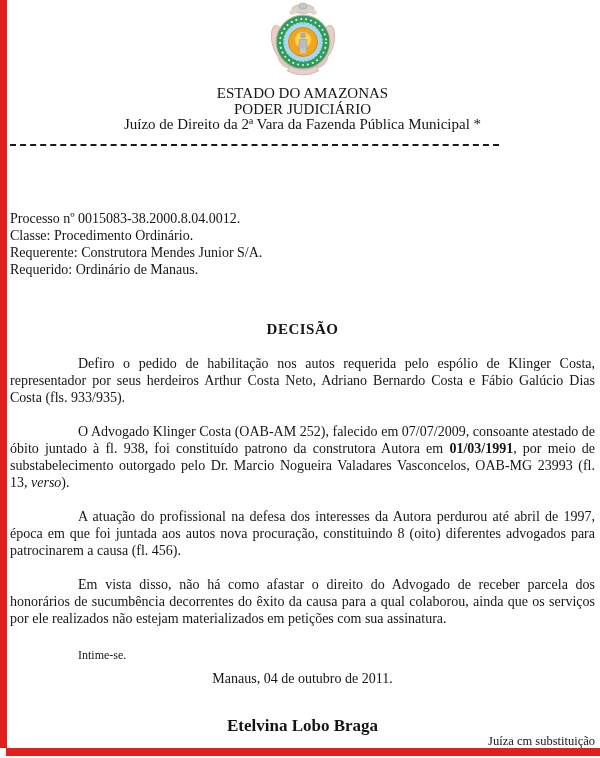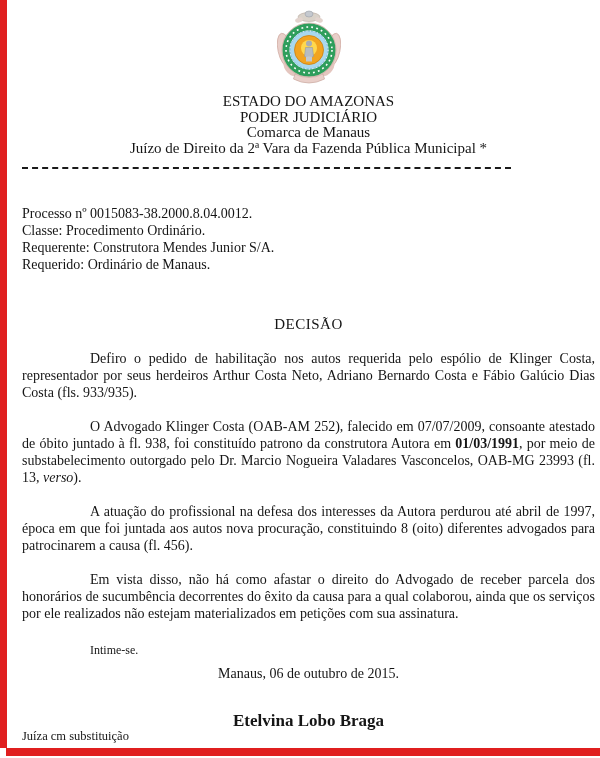--- a/index.html
+++ b/index.html
@@ -15,50 +15,50 @@
     position:absolute; left:0; top:0;
     width:7px; height:748px;
     background:#e01f1f;
   }
   .bottom-bar {
     position:absolute; left:6px; right:0; bottom:2px;
     height:8px;
     background:#e01f1f;
   }
   .content {
-    position:absolute; left:8px; top:8px; right:0;
-    padding:0 5px 0 14px;
+    position:absolute; left:8px; top:0; right:0;
+    padding:0 5px 0 2px;
   }
   .emblem-wrap { text-align:center; height:80px; padding-top:2px; }
   .header { text-align:center; font-size:15px; line-height:15.5px; margin-top:4px; }
   .separator {
     margin-top:11px;
     width:489px; height:0;
     border-top:2px dashed #1a1a1a;
   }
-  .case-info { margin-top:36px; font-size:14px; line-height:17px; }
+  .case-info { margin-top:64px; font-size:14px; line-height:17px; }
   .decision-title {
     margin-top:43px;
     text-align:center;
-    font-weight:normal;
+    font-weight:bold;
     font-size:15px;
     letter-spacing:0.5px;
   }
   .paras { margin-top:8px; }
   .para {
     margin:17px 0 0 0;
     font-size:14px;
     line-height:17px;
     text-align:justify;
     text-indent:68px;
   }
   .closing { margin-top:20px; font-size:12px; line-height:17px; text-indent:68px; }
   .place-date { margin-top:6px; font-size:14px; line-height:17px; text-align:center; }
   .sig-name { margin-top:31px; text-align:center; font-weight:bold; font-size:17px; line-height:16px; }
-  .sig-role { text-align:left; font-size:12.5px; line-height:14px; }
+  .sig-role { text-align:right; font-size:12.5px; line-height:14px; }
 </style>
 </head>
 <body>
 
 <div class="page">
   <div class="left-bar"></div>
   <div class="bottom-bar"></div>
 
   <div class="content">
 
@@ -90,21 +90,20 @@
         <path d="M28.5 37.5 h7 l1 9 q-4.5 2.5 -9 0 z" fill="#b6bcc2" stroke="#8d939b" stroke-width="0.5"></path>
         <path d="M29 46.5 h6 v5 h-6 z" fill="#c3c9cf"></path>
 
         <path d="M18 64 q14 7 28 0 l1.5 5 q-15.5 8 -31 0 z" fill="#e9cfc9" stroke="#c9a89f" stroke-width="0.7"></path>
       </svg>
     </div>
 
     <div class="header">
       <div>ESTADO DO AMAZONAS</div>
       <div>PODER JUDICIÁRIO</div>
-      <div>Comarca de Manaus</div>
       <div>Juízo de Direito da 2ª Vara da Fazenda Pública Municipal *</div>
     </div>
 
     <div class="separator"></div>
 
     <div class="case-info">
       <div>Processo nº 0015083-38.2000.8.04.0012.</div>
       <div>Classe: Procedimento Ordinário.</div>
       <div>Requerente: Construtora Mendes Junior S/A.</div>
       <div>Requerido: Ordinário de Manaus.</div>
@@ -114,19 +113,19 @@
 
     <div class="paras">
         <p class="para"><span>Defiro o pedido de habilitação nos autos requerida pelo espólio de Klinger Costa, representador por seus herdeiros Arthur Costa Neto, Adriano Bernardo Costa e Fábio Galúcio Dias Costa (fls. 933/935).</span></p>
         <p class="para"><span>O Advogado Klinger Costa (OAB-AM 252), falecido em 07/07/2009, consoante atestado de óbito juntado à fl. 938, foi constituído patrono da construtora Autora em </span><span style="font-weight: bold;">01/03/1991</span><span>, por meio de substabelecimento outorgado pelo Dr. Marcio Nogueira Valadares Vasconcelos, OAB-MG 23993 (fl. 13, </span><span style="font-style: italic;">verso</span><span>).</span></p>
         <p class="para"><span>A atuação do profissional na defesa dos interesses da Autora perdurou até abril de 1997, época em que foi juntada aos autos nova procuração, constituindo 8 (oito) diferentes advogados para patrocinarem a causa (fl. 456).</span></p>
         <p class="para"><span>Em vista disso, não há como afastar o direito do Advogado de receber parcela dos honorários de sucumbência decorrentes do êxito da causa para a qual colaborou, ainda que os serviços por ele realizados não estejam materializados em petições com sua assinatura.</span></p>
       </div>
 
     <div class="closing">Intime-se.</div>
 
-    <div class="place-date">Manaus, 06 de outubro de 2015.</div>
+    <div class="place-date">Manaus, 04 de outubro de 2011.</div>
 
     <div class="sig-name">Etelvina Lobo Braga</div>
     <div class="sig-role">Juíza cm substituição</div>
 
   </div>
 </div>
 
 </body></html>

